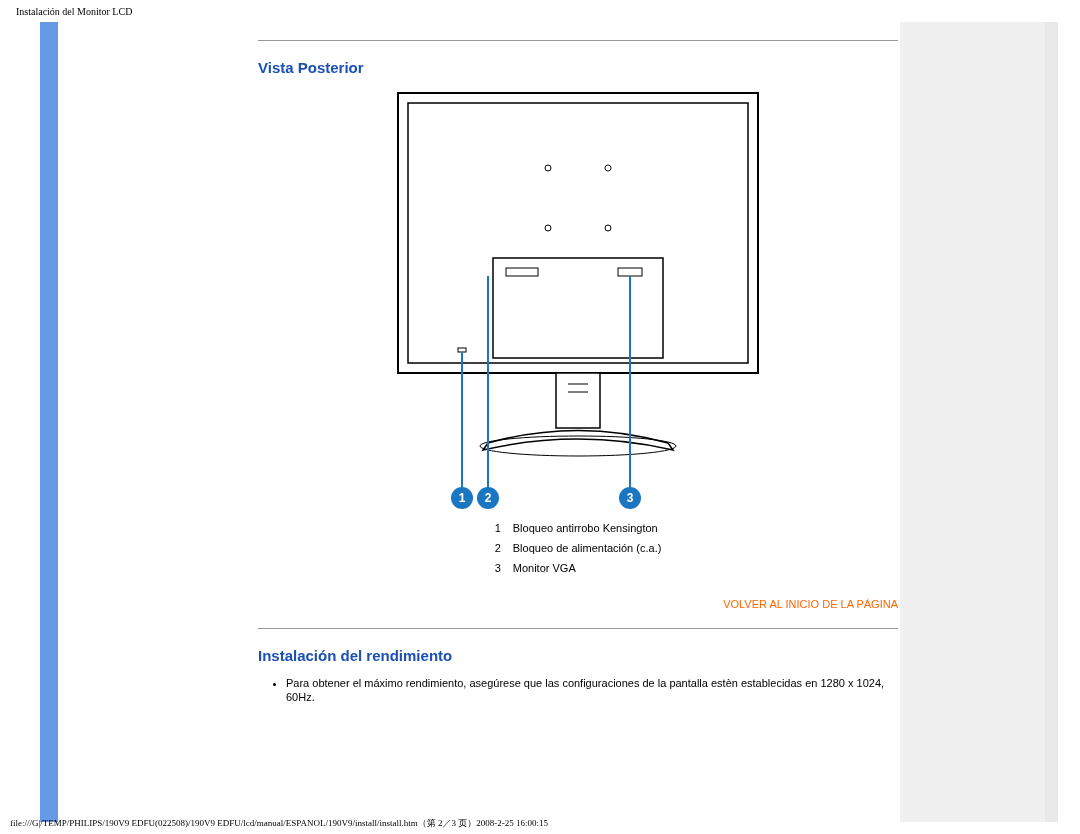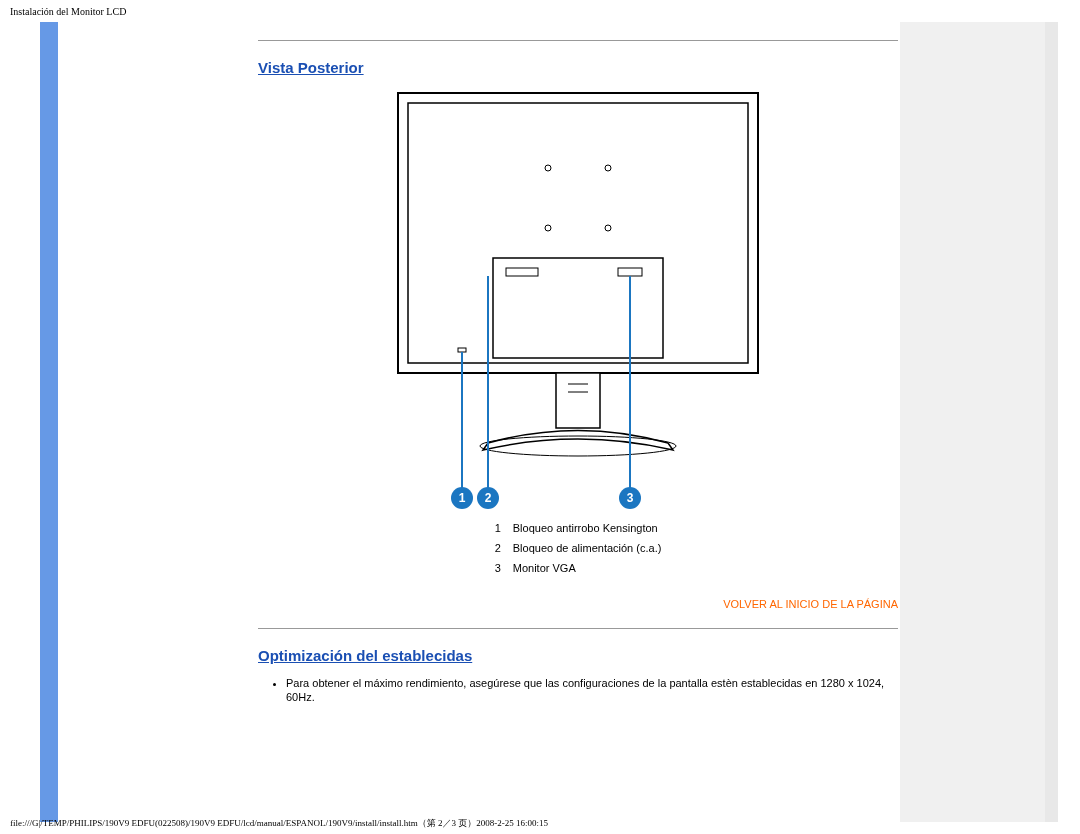--- a/index.html
+++ b/index.html
@@ -1,24 +1,24 @@
 <!DOCTYPE html>
 <html><head>
 <meta charset="utf-8">
 <style>
   html,body{margin:0;padding:0;font-family:Arial,Helvetica,sans-serif;background:#fff;color:#000;}
   body{width:1080px;height:834px;position:relative;overflow:hidden;}
-  .header-title{position:absolute;left:10px;top:6px;font-size:10px;font-family:'Times New Roman',serif;}
+  .header-title{position:absolute;left:16px;top:6px;font-size:10px;font-family:'Times New Roman',serif;}
   .footer-text{position:absolute;left:10px;bottom:4px;font-size:9px;font-family:'Times New Roman',serif;}
   .left-stripe{position:absolute;left:40px;top:22px;width:18px;height:800px;background:#6699e6;}
   .right-stripe{position:absolute;left:1045px;top:22px;width:13px;height:800px;background:#e8e8e8;}
   .mid-stripe{position:absolute;left:900px;top:22px;width:145px;height:800px;background:#f0f0f0;}
   .content{position:absolute;left:258px;top:22px;width:640px;}
   hr.sep{border:none;border-top:1px solid #999;margin:18px 0;}
-  h2.sec{font-size:15px;color:#1a4fb3;font-weight:bold;margin:0 0 12px 0;text-decoration:underline;}
+  h2.sec{font-size:15px;color:#1a4fb3;font-weight:bold;margin:0 0 12px 0;}
   .return-link{display:block;text-align:right;color:#ff6600;font-size:11px;margin:20px 0 6px 0;text-decoration:none;}
   .diagram{display:block;margin:0 auto;}
   table.legend{margin:0 auto;font-size:11px;border-collapse:collapse;}
   table.legend td{padding:4px 6px;vertical-align:middle;}
   .perf-list{font-size:11px;margin:8px 0 0 0;padding-left:28px;}
   .perf-list li{margin-bottom:1px;line-height:1.3;}
   .callout-circle{fill:#1b76c1;}
   .callout-text{fill:#fff;font-size:12px;font-weight:bold;font-family:Arial;text-anchor:middle;}
 </style>
 </head>
@@ -86,21 +86,21 @@
       <td>3</td>
       <td>Monitor VGA</td>
     </tr>
   </tbody>
     </table>
 
   <a href="#" class="return-link">VOLVER AL INICIO DE LA PÁGINA</a>
 
   <hr class="sep">
 
-  <h2 class="sec">Optimización del establecidas</h2>
+  <h2 class="sec">Instalación del rendimiento</h2>
 
   <ul class="perf-list">
     <li>Para obtener el máximo rendimiento, asegúrese que las configuraciones de la pantalla estèn establecidas en 1280 x 1024, 60Hz.</li>
   </ul>
 
 </div>
 
 <div class="footer-text">file:///G|/TEMP/PHILIPS/190V9 EDFU(022508)/190V9 EDFU/lcd/manual/ESPANOL/190V9/install/install.htm（第 2／3 页）2008-2-25 16:00:15</div>
 
 </body></html>

